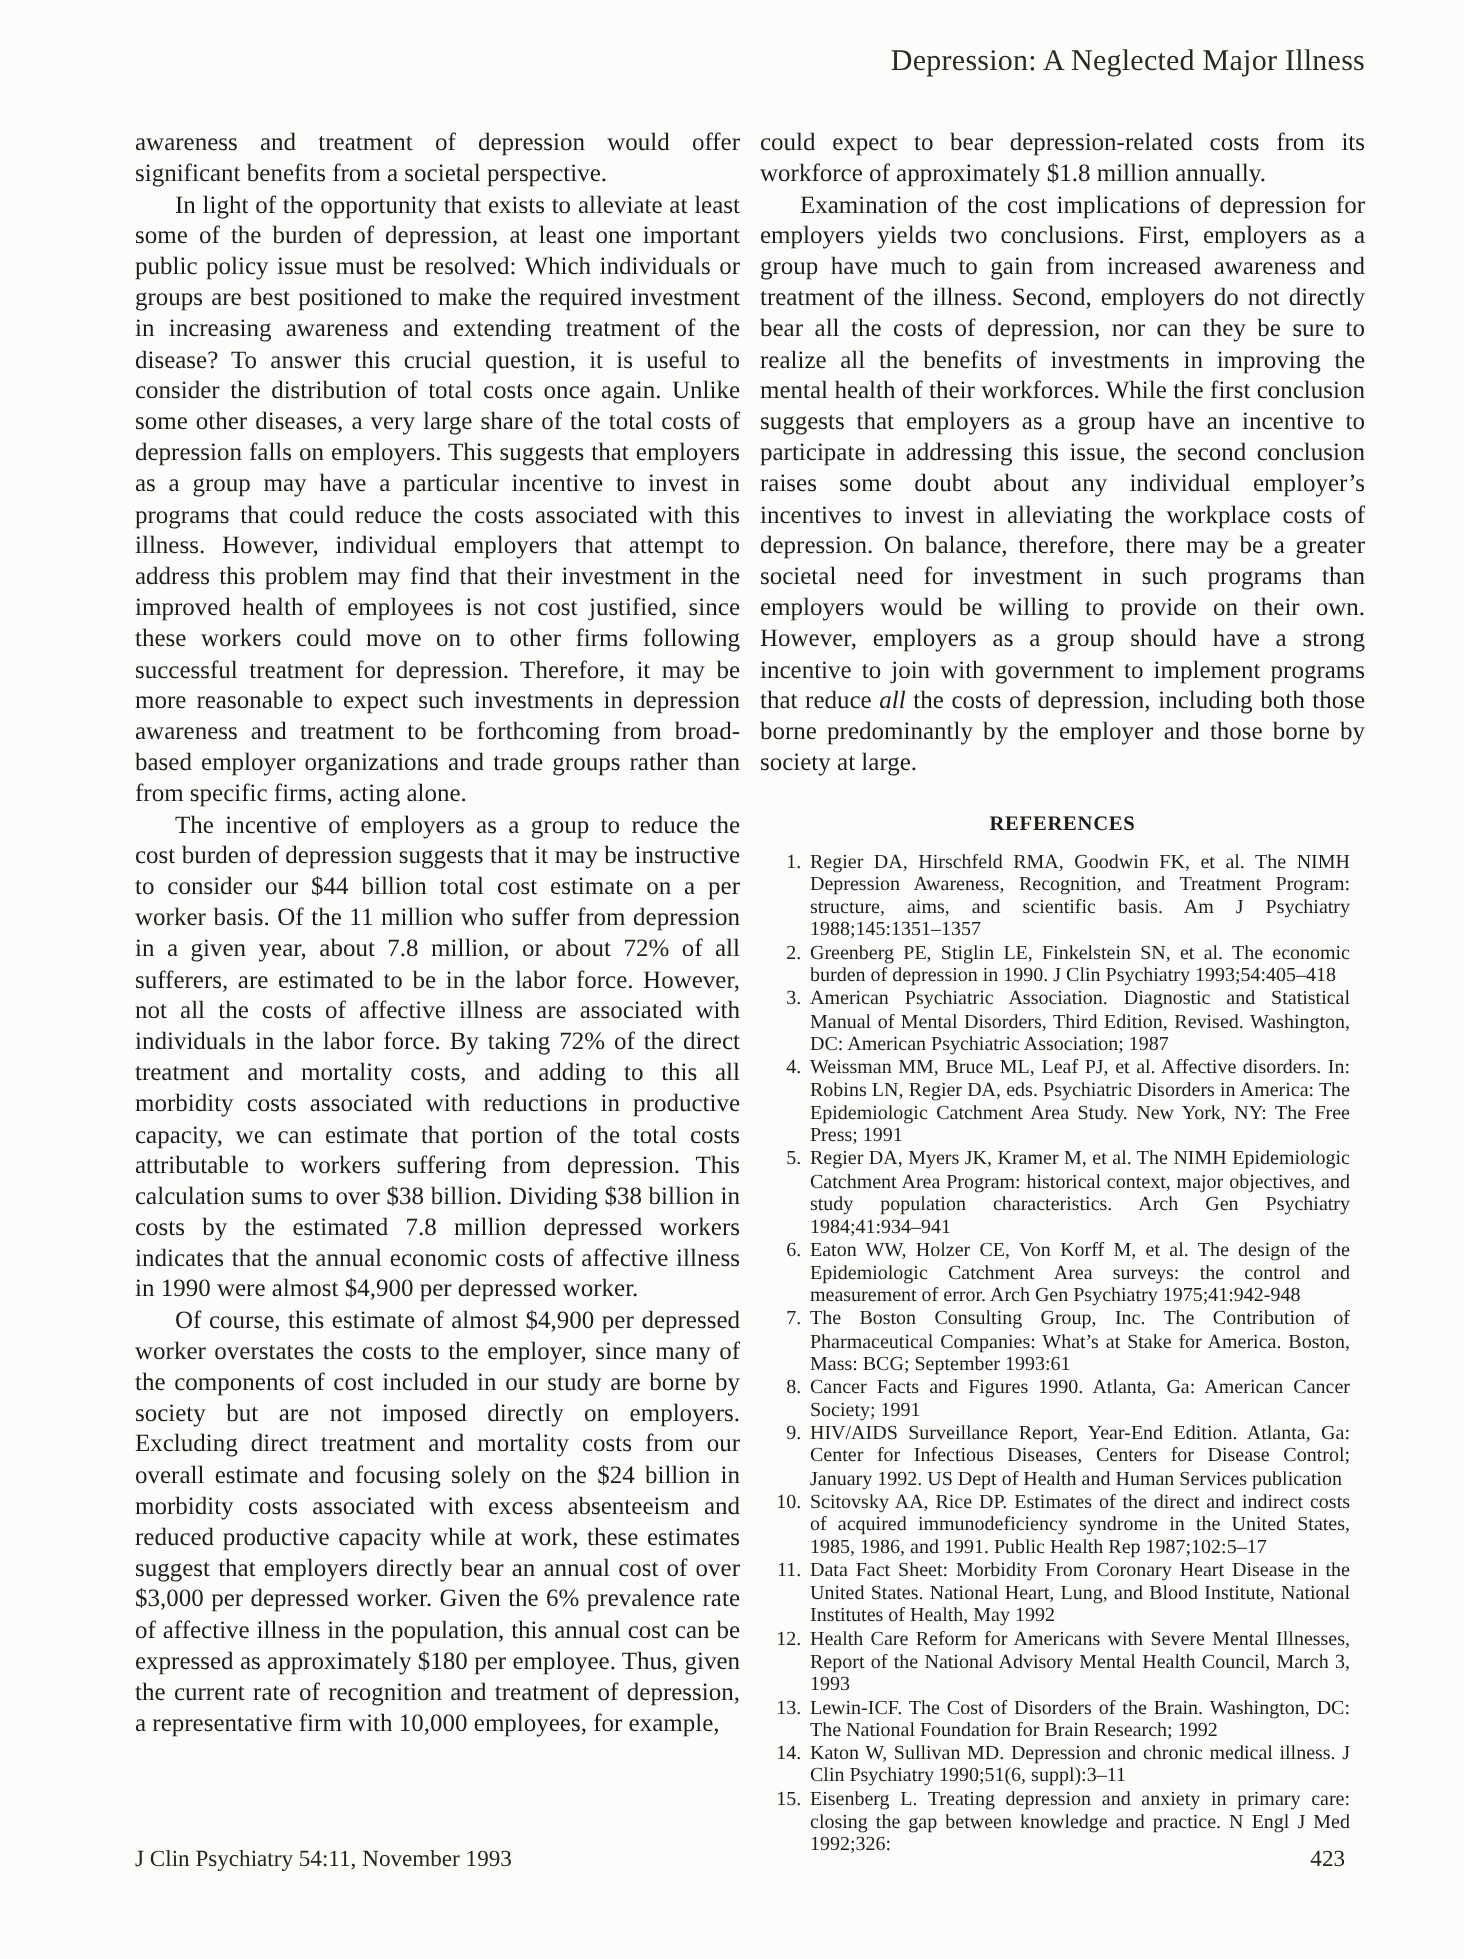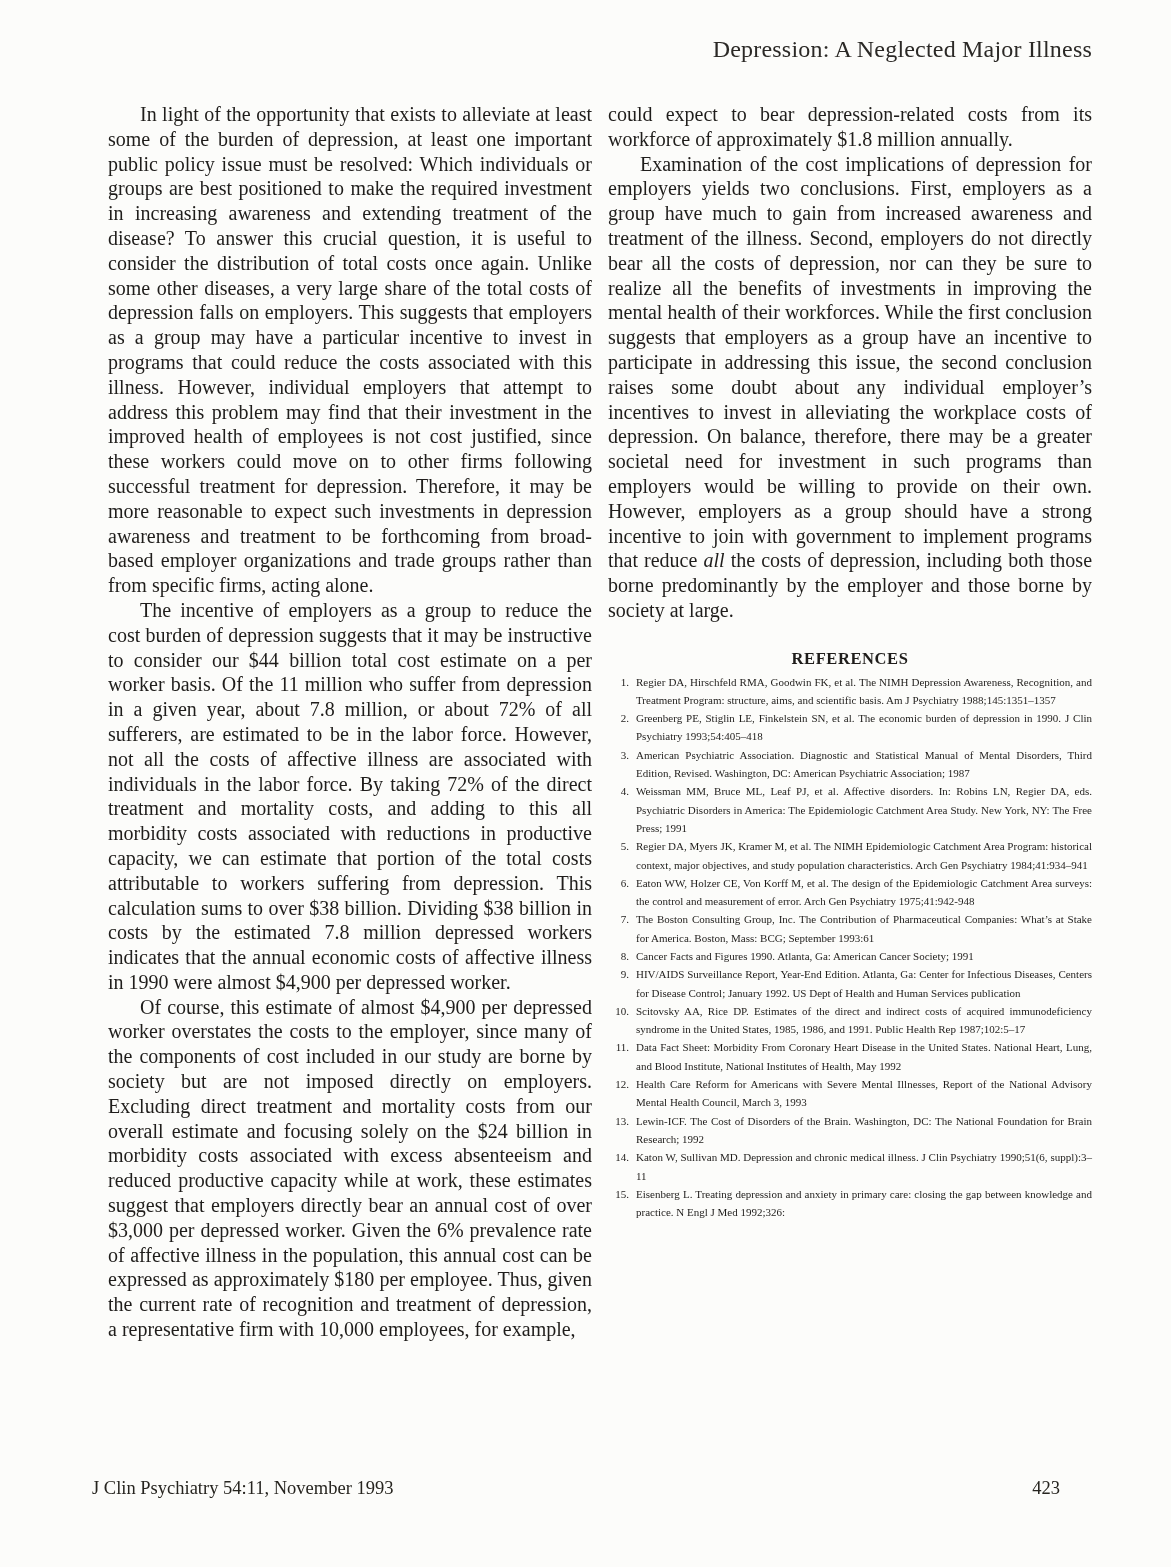--- a/index.html
+++ b/index.html
@@ -37,60 +37,61 @@
   .col p.indent { text-indent: 1.6em; }
   .references-heading {
     margin: 26px 0 4px 0;
     text-align: center;
     font-size: 16.5px;
     font-weight: bold;
     letter-spacing: 0.6px;
     line-height: 1.2;
   }
   .reference-list {
-    margin: 0; padding: 0;
+    margin: 12px; padding: 0;
     list-style: none;
     counter-reset: refc;
-    font-size: 11px;
+    font-size: 16px;
     line-height: 18.3px;
     text-align: justify;
   }
   .reference-list li {
     position: relative;
     padding-left: 28px;
     counter-increment: refc;
   }
   .reference-list li::before {
     content: counter(refc) ".";
     position: absolute;
     left: 0; top: 0;
     width: 21px;
     text-align: right;
   }
   .footer {
     position: absolute;
-    top: 1478px; left: 92px;
+    top: 1478px; left: 108px;
     width: 968px;
     display: flex;
     justify-content: space-between;
     font-size: 18.5px;
     color: #26241f;
   }
   .italic { font-style: italic; }
 </style>
 </head>
 <body>
 
 <div class="page">
 
   <div class="running-head">
     <span>Depression: A Neglected Major Illness</span>
   </div>
 
   <div class="col col-left">
+    <p>awareness and treatment of depression would offer significant benefits from a societal perspective.</p>
     <p class="indent">In light of the opportunity that exists to alleviate at least some of the burden of depression, at least one important public policy issue must be resolved: Which individuals or groups are best positioned to make the required investment in increasing awareness and extending treatment of the disease? To answer this crucial question, it is useful to consider the distribution of total costs once again. Unlike some other diseases, a very large share of the total costs of depression falls on employers. This suggests that employers as a group may have a particular incentive to invest in programs that could reduce the costs associated with this illness. However, individual employers that attempt to address this problem may find that their investment in the improved health of employees is not cost justified, since these workers could move on to other firms following successful treatment for depression. Therefore, it may be more reasonable to expect such investments in depression awareness and treatment to be forthcoming from broad-based employer organizations and trade groups rather than from specific firms, acting alone.</p>
     <p class="indent">The incentive of employers as a group to reduce the cost burden of depression suggests that it may be instructive to consider our $44 billion total cost estimate on a per worker basis. Of the 11 million who suffer from depression in a given year, about 7.8 million, or about 72% of all sufferers, are estimated to be in the labor force. However, not all the costs of affective illness are associated with individuals in the labor force. By taking 72% of the direct treatment and mortality costs, and adding to this all morbidity costs associated with reductions in productive capacity, we can estimate that portion of the total costs attributable to workers suffering from depression. This calculation sums to over $38 billion. Dividing $38 billion in costs by the estimated 7.8 million depressed workers indicates that the annual economic costs of affective illness in 1990 were almost $4,900 per depressed worker.</p>
     <p class="indent">Of course, this estimate of almost $4,900 per depressed worker overstates the costs to the employer, since many of the components of cost included in our study are borne by society but are not imposed directly on employers. Excluding direct treatment and mortality costs from our overall estimate and focusing solely on the $24 billion in morbidity costs associated with excess absenteeism and reduced productive capacity while at work, these estimates suggest that employers directly bear an annual cost of over $3,000 per depressed worker. Given the 6% prevalence rate of affective illness in the population, this annual cost can be expressed as approximately $180 per employee. Thus, given the current rate of recognition and treatment of depression, a representative firm with 10,000 employees, for example,</p>
   </div>
 
   <div class="col col-right">
     <p>could expect to bear depression-related costs from its workforce of approximately $1.8 million annually.</p>
     <p class="indent"><span>Examination of the cost implications of depression for employers yields two conclusions. First, employers as a group have much to gain from increased awareness and treatment of the illness. Second, employers do not directly bear all the costs of depression, nor can they be sure to realize all the benefits of investments in improving the mental health of their workforces. While the first conclusion suggests that employers as a group have an incentive to participate in addressing this issue, the second conclusion raises some doubt about any individual employer’s incentives to invest in alleviating the workplace costs of depression. On balance, therefore, there may be a greater societal need for investment in such programs than employers would be willing to provide on their own. However, employers as a group should have a strong incentive to join with government to implement programs that reduce </span><span class="italic">all</span><span> the costs of depression, including both those borne predominantly by the employer and those borne by society at large.</span></p>
 
     <h2 class="references-heading">REFERENCES</h2>

